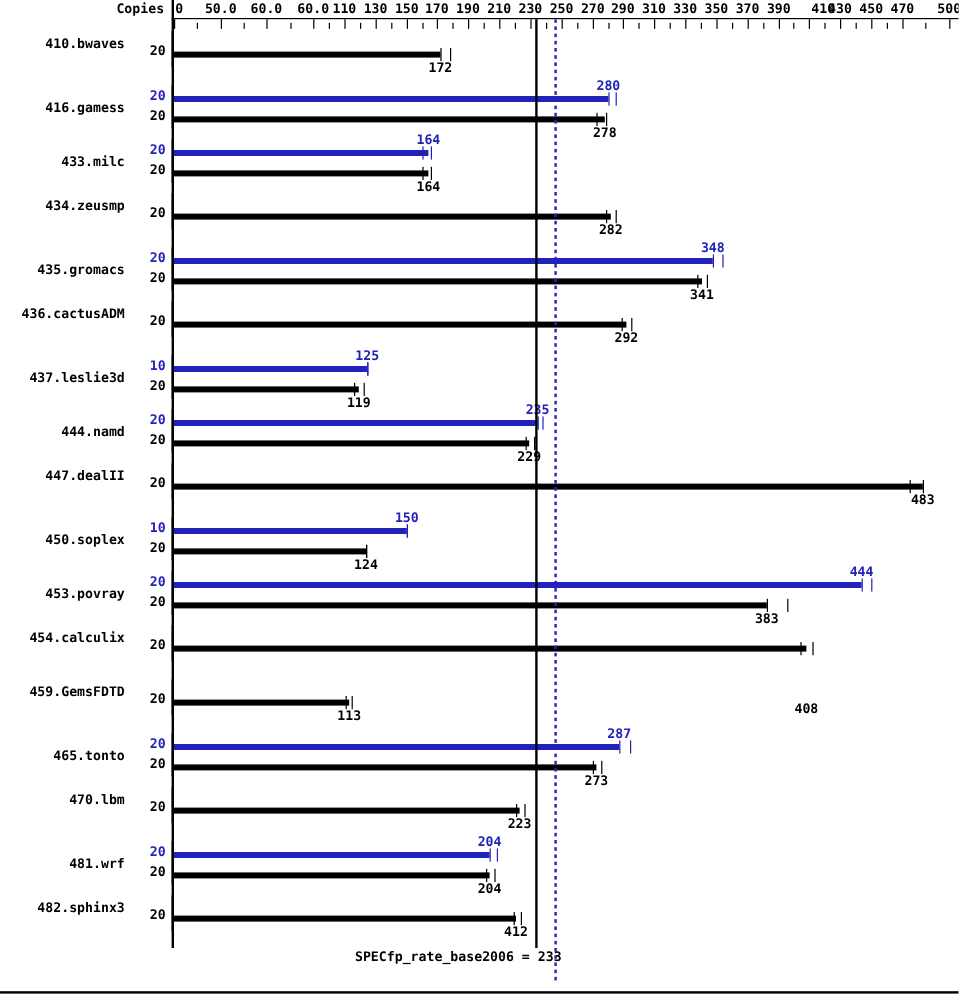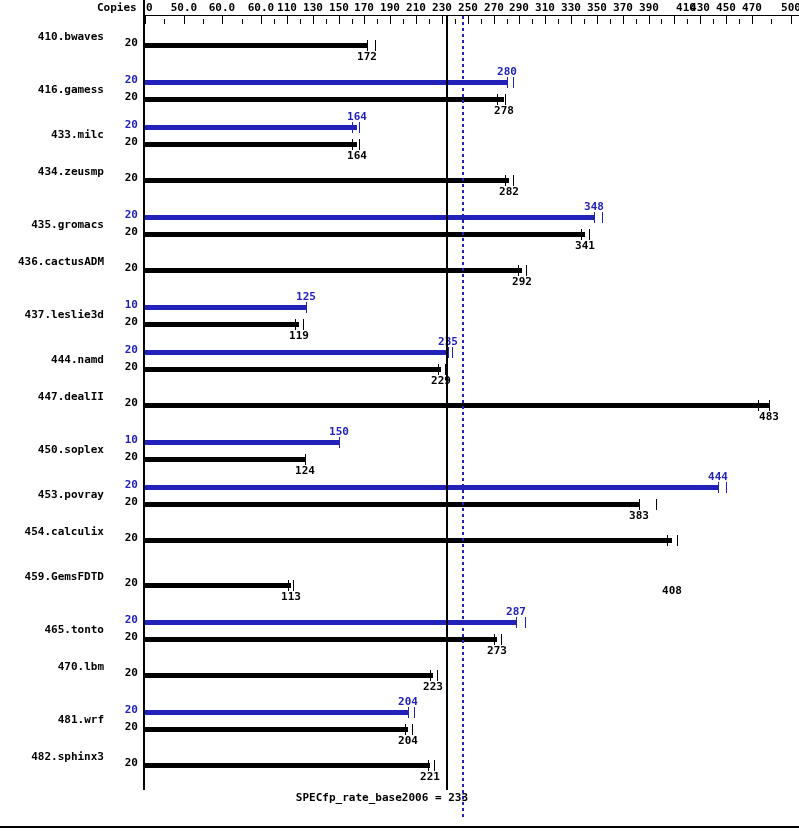--- a/index.html
+++ b/index.html
@@ -419,21 +419,21 @@
       <div class="abs bar base" style="top: 727px; width: 263px;"></div>
       <div class="abs whisk base" style="left: 405px; top: 724px;"></div>
       <div class="abs whisk base" style="left: 412px; top: 724px;"></div>
       <div class="abs bar-value base" style="width: 40px; left: 388px; top: 734px;">204</div>
       <div class="abs" style="left: 143px; top: 701px; width: 2px; height: 36px; background: rgb(0, 0, 0);"></div>
       <div class="abs bench-label" style="top: 750px;">482.sphinx3</div>
       <div class="abs copies-val base" style="top: 756px;">20</div>
       <div class="abs bar base" style="top: 763px; width: 285px;"></div>
       <div class="abs whisk base" style="left: 428px; top: 760px;"></div>
       <div class="abs whisk base" style="left: 434px; top: 760px;"></div>
-      <div class="abs bar-value base" style="width: 40px; left: 410px; top: 770px;">221</div>
+      <div class="abs bar-value base" style="width: 40px; left: 410px; top: 770px;">412</div>
       <div class="abs" style="left: 143px; top: 746px; width: 2px; height: 30px; background: rgb(0, 0, 0);"></div>
     </div>
 
   <div class="abs ref-base" style="left: 446px;"></div>
   <div class="abs ref-peak" style="left: 462px;"></div>
 
   <div class="abs footer-base">SPECfp_rate_base2006 = 233</div>
 
   <div class="abs bottom-rule"></div>
 </div>

